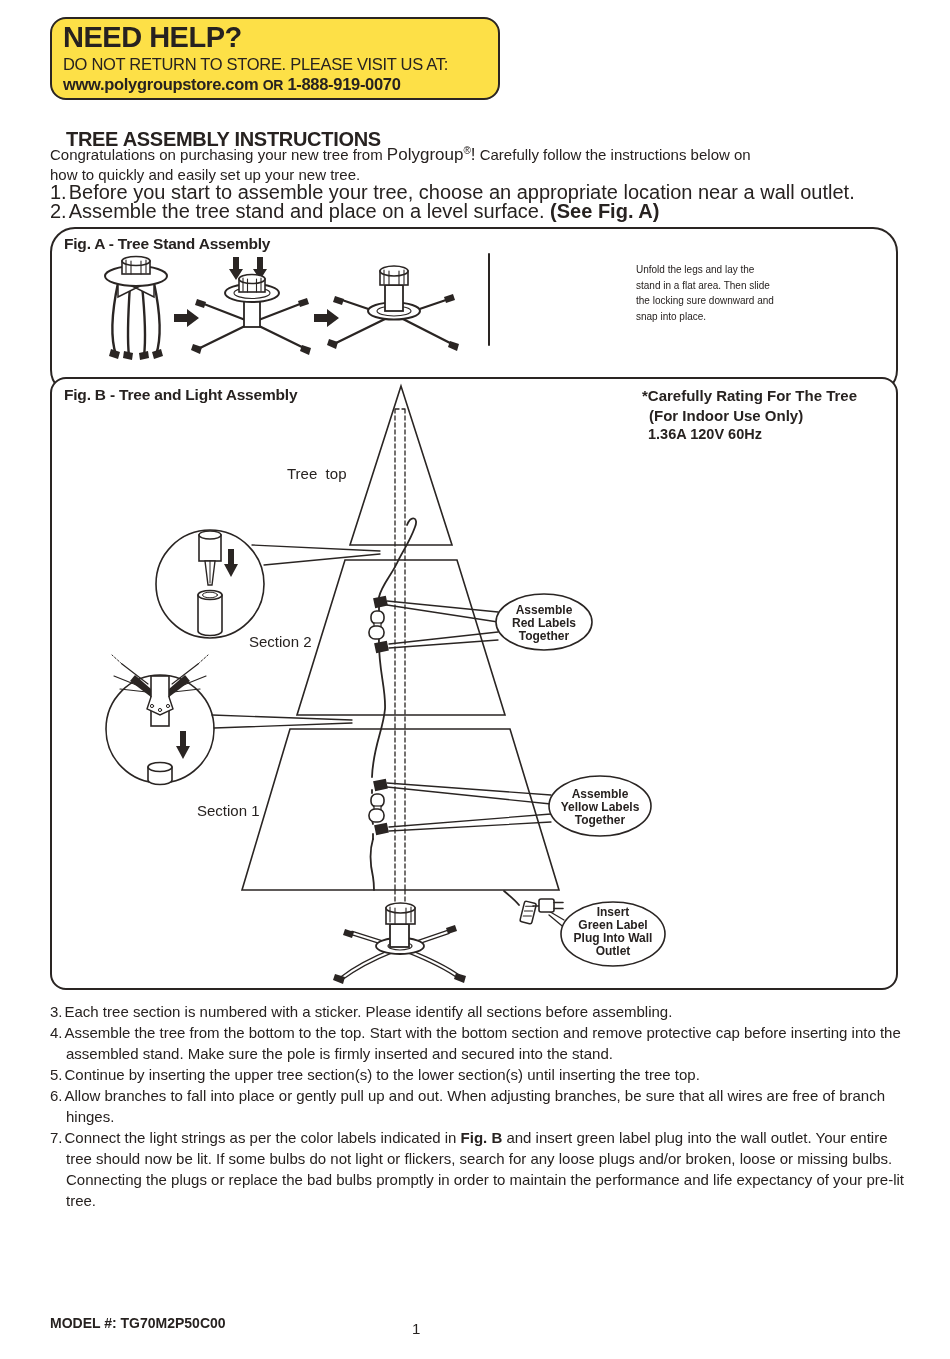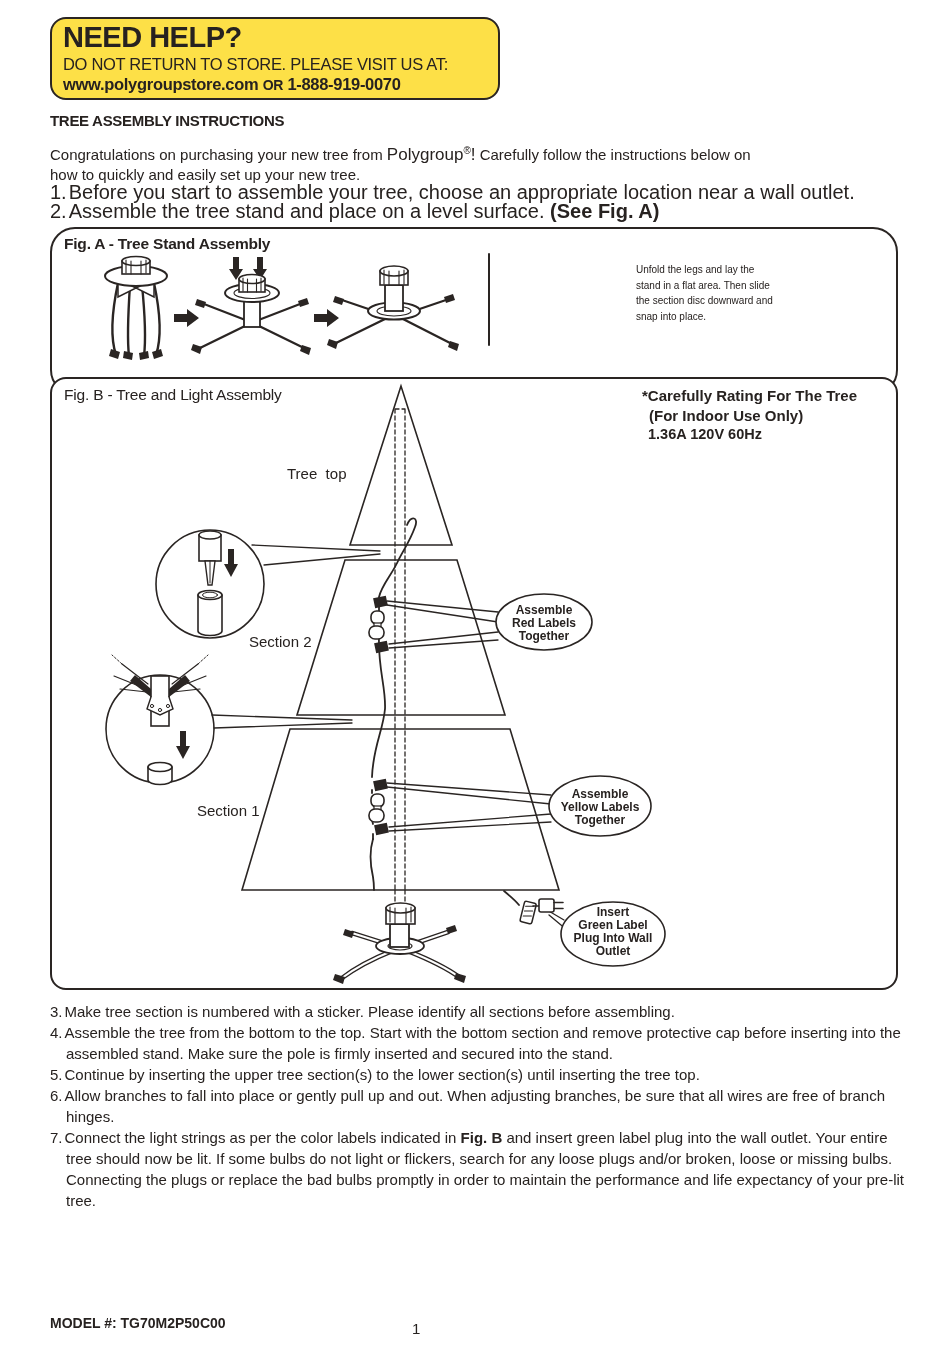--- a/index.html
+++ b/index.html
@@ -10,37 +10,37 @@
   }
   
   .help-box{position:absolute;left:50px;top:17px;width:450px;height:83px;
     border:2.5px solid #2a2523;border-radius:16px;box-sizing:border-box;
     padding:2px 0 0 11px;background:#fde047}
   .help-title{font-size:29px;font-weight:bold;letter-spacing:-0.5px;line-height:33px}
   .help-sub{font-size:16.5px;font-weight:normal;letter-spacing:-0.3px;line-height:20px}
   .help-contact{font-size:16.5px;font-weight:bold;letter-spacing:-0.3px;line-height:20px}
   .help-or{font-size:14px;font-weight:bold}
   
-  .doc-title{position:absolute;left:50px;top:112px;font-size:15px;font-weight:bold;letter-spacing:-0.3px;margin:0}
+  .doc-title{position:absolute;left:50px;top:112px;font-size:20px;font-weight:bold;letter-spacing:-0.3px;margin:16px}
   .intro{position:absolute;left:50px;top:141px;width:706px;font-size:15px;line-height:19.5px}
   .brand{font-size:17px;font-weight:normal}
   .brand sup{font-size:10px;vertical-align:6px}
   .steps-top{position:absolute;left:50px;top:183px;width:830px;font-size:20px;line-height:19px}
   .steps-bottom{position:absolute;left:50px;top:1001px;width:860px;font-size:15px;line-height:21px}
   .step{padding-left:16px;text-indent:-16px}
   .step .num{margin-right:2px}
   
   .figa{position:absolute;left:50px;top:227px;width:848px;height:168px;
     border:2.5px solid #2a2523;border-radius:25px;box-sizing:border-box;background:#fff}
   .figa-title{position:absolute;left:12px;top:6px;font-size:15.5px;font-weight:bold;letter-spacing:-0.2px}
   .figa-caption{position:absolute;left:584px;top:33px;font-size:10px;line-height:15.5px}
   .figa svg{position:absolute;left:0;top:0}
   .figb{position:absolute;left:50px;top:377px;width:848px;height:613px;
     border:2.5px solid #2a2523;border-radius:16px;box-sizing:border-box;background:#fff}
-  .figb-title{position:absolute;left:12px;top:7px;font-size:15.5px;font-weight:normal;letter-spacing:-0.2px}
+  .figb-title{position:absolute;left:12px;top:7px;font-size:15.5px;font-weight:bold;letter-spacing:-0.2px}
   .figb-elec{position:absolute;left:590px;top:7px;font-size:15px;line-height:19.5px;font-weight:bold}
   .figb-elec .l2{padding-left:7px}
   .figb-elec .l3{padding-left:6px;font-weight:bold;font-size:14.5px}
   .figb svg{position:absolute;left:0;top:0}
   
   .footer-model{position:absolute;left:50px;top:1315px;font-size:14px;font-weight:bold}
   .footer-page{position:absolute;left:412px;top:1320px;font-size:15px}
   
   svg text{fill:#272220;font-family:"Liberation Sans","DejaVu Sans",sans-serif}
   .svg-label{font-size:15px}
@@ -123,21 +123,21 @@
           <path d="M332,41 V55 M337,42 V56 M347,42 V56 M352,41 V55" stroke-width="1.1"></path>
         </g>
 
         <path d="M437,25 L437,116" stroke-width="2"></path>
       </g>
     </svg>
     <div class="figa-title">Fig. A - Tree Stand Assembly</div>
     <div class="figa-caption">
       <div>Unfold the legs and lay the</div>
       <div>stand in a flat area. Then slide</div>
-      <div>the section disc downward and</div>
+      <div>the locking sure downward and</div>
       <div>snap into place.</div>
     </div>
   </div>
 
   <div class="figb">
     <svg width="843" height="608" viewBox="0 0 843 608">
       <g stroke="#2a2523" fill="none" stroke-linecap="round">
 
         <g stroke-width="1.6" fill="#fff">
           <polygon points="349,7 298,166 400,166"></polygon>
@@ -272,21 +272,21 @@
     </svg>
     <div class="figb-title">Fig. B - Tree and Light Assembly</div>
     <div class="figb-elec">
       <div class="l1">*Carefully Rating For The Tree</div>
       <div class="l2">(For Indoor Use Only)</div>
       <div class="l3">1.36A 120V 60Hz</div>
     </div>
   </div>
 
   <div class="steps-bottom">
-    <div class="step"><span class="num">3.</span><span>Make tree section is numbered with a sticker. Please identify all sections before assembling.</span></div>
+    <div class="step"><span class="num">3.</span><span>Each tree section is numbered with a sticker. Please identify all sections before assembling.</span></div>
     <div class="step"><span class="num">4.</span><span>Assemble the tree from the bottom to the top. Start with the bottom section and remove protective cap before inserting into the assembled stand. Make sure the pole is firmly inserted and secured into the stand.</span></div>
     <div class="step"><span class="num">5.</span><span>Continue by inserting the upper tree section(s) to the lower section(s) until inserting the tree top.</span></div>
     <div class="step"><span class="num">6.</span><span>Allow branches to fall into place or gently pull up and out. When adjusting branches, be sure that all wires are free of branch hinges.</span></div>
     <div class="step"><span class="num">7.</span><span>Connect the light strings as per the color labels indicated in </span><b>Fig. B</b><span> and insert green label plug into the wall outlet. Your entire tree should now be lit. If some bulbs do not light or flickers, search for any loose plugs and/or broken, loose or missing bulbs. Connecting the plugs or replace the bad bulbs promptly in order to maintain the performance and life expectancy of your pre-lit tree.</span></div>
   </div>
 
   <div class="footer-model">MODEL #: TG70M2P50C00</div>
   <div class="footer-page">1</div>
 
 </div>

